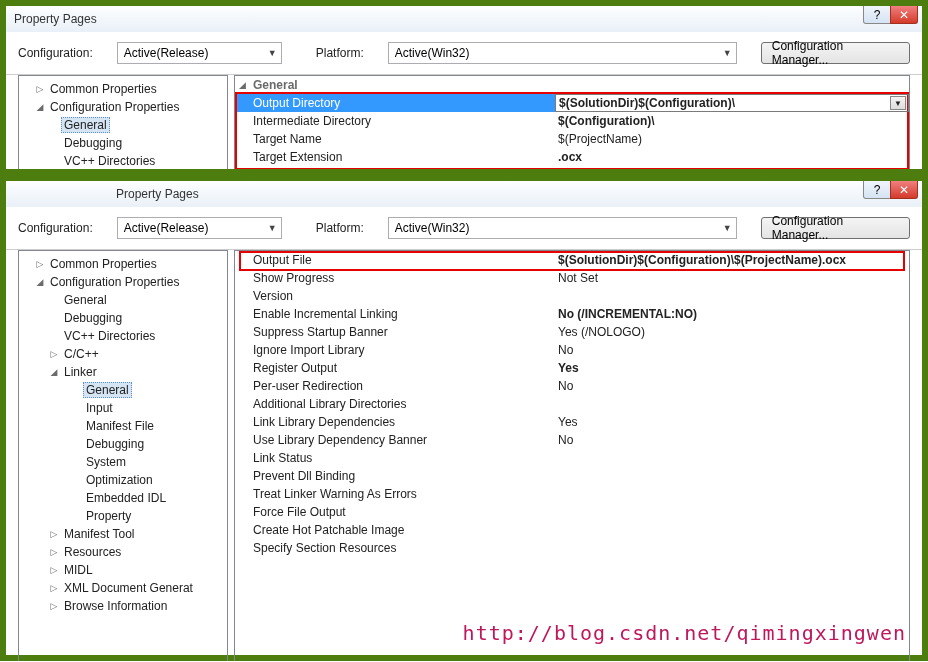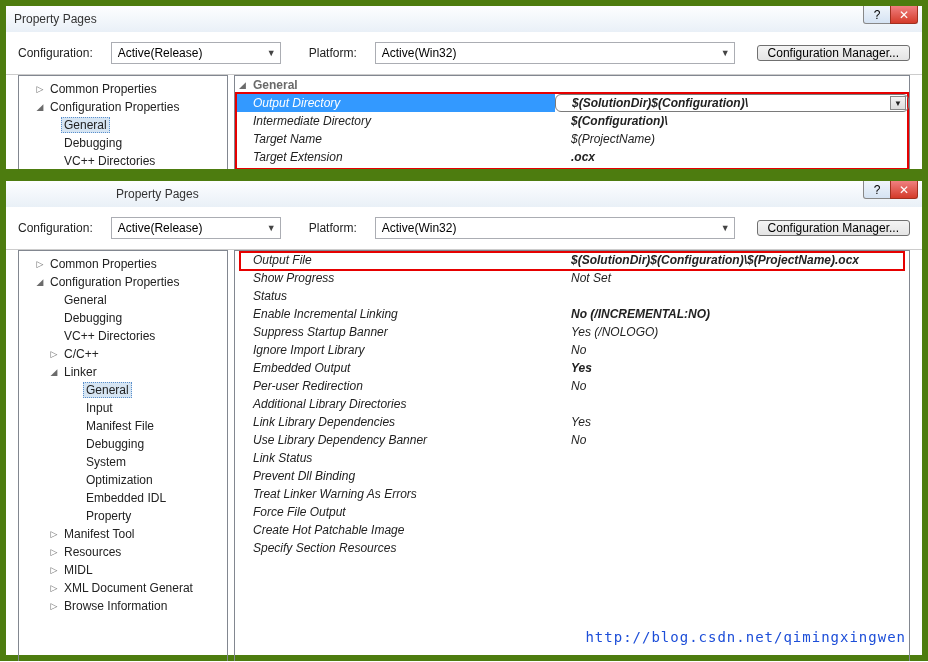--- a/index.html
+++ b/index.html
@@ -4,48 +4,48 @@
 <style>
 * { box-sizing: border-box; margin: 0; padding: 0; font-family: "Segoe UI", Tahoma, sans-serif; font-size: 12px; }
 body { background: #fff; width: 928px; }
 .window { border: 6px solid #4d7c0f; position: relative; }
 .titlebar { height: 26px; background: linear-gradient(#fdfeff, #e9f0f7); display: flex; align-items: center; padding-left: 8px; position: relative; }
 .titlebar-text { color: #333; }
 .win-btns { position: absolute; right: 4px; top: 0; display: flex; }
 .wbtn { width: 28px; height: 18px; border: 1px solid #888; border-top: none; margin-left: -1px; display: flex; align-items: center; justify-content: center; font-size: 10px; background: linear-gradient(#f0f5fb, #d5e3f3); }
 .wbtn.help { border-radius: 0 0 0 3px; }
 .wbtn.close { background: linear-gradient(#f08080, #d43b2a); color: #fff; border-radius: 0 0 3px 0; border-color: #a03020; }
-.toolbar { padding: 10px 12px; display: flex; align-items: center; gap: 18px; }
+.toolbar { padding: 10px 12px; display: flex; align-items: center; gap: 24px; }
 .lbl { color: #222; }
 .combo { border: 1px solid #abadb3; height: 22px; background: #fff; display: flex; align-items: center; padding: 0 4px 0 6px; position: relative; }
 .combo .arrow { margin-left: auto; font-size: 9px; color: #444; }
-.btn { border: 1px solid #707070; background: linear-gradient(#f4f4f4, #e4e4e4); height: 16px; padding: 0 10px; display: flex; align-items: center; border-radius: 3px; }
+.btn { border: 1px solid #707070; background: linear-gradient(#f4f4f4, #e4e4e4); height: 22px; padding: 0 10px; display: flex; align-items: center; border-radius: 3px; }
 .body { display: flex; border-top: 1px solid #ccc; }
 .tree { width: 210px; border: 1px solid #828790; margin: 0 6px 6px 12px; padding: 4px 0; }
 .tree-row { display: flex; align-items: center; height: 18px; padding-left: 4px; white-space: nowrap; overflow: hidden; }
 .tree-row .expander { width: 10px; font-size: 9px; color: #6b6b6b; margin-right: 2px; display: inline-block; text-align: center; }
 .tree-row .label { color: #222; padding: 1px 3px; }
 .tree-row.selected .label { background: #d6e5f3; border: 1px dotted #5a8fcc; padding: 0 2px; }
 .tree-row.l1 { padding-left: 16px; }
 .tree-row.l2 { padding-left: 42px; }
 .tree-row.l3 { padding-left: 64px; }
 .propgrid { flex: 1; border: 1px solid #828790; margin: 0 12px 6px 0; position: relative; }
 .redbox { position: absolute; border: 2px solid #e60000; pointer-events: none; }
 .grid-head { display: flex; align-items: center; height: 18px; padding-left: 4px; }
 .grid-head .expander { width: 10px; font-size: 9px; color: #6b6b6b; margin-right: 4px; }
 .grid-head .label { color: #6a6a6a; font-weight: bold; }
-.grid-row { display: flex; height: 18px; align-items: stretch; font-style: italic; }
+.grid-row { display: flex; height: 18px; align-items: stretch; }
 .grid-row .n { width: 320px; padding-left: 18px; display: flex; align-items: center; color: #222; }
-.grid-row .v { flex: 1; padding-left: 16px; display: flex; align-items: center; color: #222; border-radius: 6px; }
+.grid-row .v { flex: 1; padding-left: 3px; display: flex; align-items: center; color: #222; }
 .grid-row.sel .n { background: #3399ff; color: #fff; }
 .grid-row.sel .v { border: 1px solid #7a7a7a; position: relative; }
 .grid-row.sel .dd { position: absolute; right: 2px; width: 16px; height: 14px; border: 1px solid #888; background: linear-gradient(#f4f4f4, #ddd); display: flex; align-items: center; justify-content: center; font-size: 8px; }
 .bold { font-weight: bold; }
 .window-b { margin-top: 0; }
-.watermark { position: absolute; bottom: 10px; right: 16px; color: #1d4ed8; font-size: 14px; font-family: monospace; letter-spacing: 1px; pointer-events: none; }
+.watermark { position: absolute; bottom: 10px; right: 16px; color: #be185d; font-size: 20px; font-family: monospace; letter-spacing: 1px; pointer-events: none; }
 </style>
 </head>
 <body>
 
 <div class="window" style="height:175px; overflow:hidden;">
   <div class="titlebar">
     <span class="titlebar-text">Property Pages</span>
     <div class="win-btns">
       <div class="wbtn help">
           <span>?</span>
@@ -219,37 +219,37 @@
       <div class="redbox" style="left:4px; top:0; right:4px; height:20px;"></div>
     <div class="grid-row">
           <div class="n">Output File</div>
           <div class="v bold">$(SolutionDir)$(Configuration)\$(ProjectName).ocx</div>
         </div>
         <div class="grid-row">
           <div class="n">Show Progress</div>
           <div class="v">Not Set</div>
         </div>
         <div class="grid-row">
-          <div class="n">Status</div>
+          <div class="n">Version</div>
           <div class="v"></div>
         </div>
         <div class="grid-row">
           <div class="n">Enable Incremental Linking</div>
           <div class="v bold">No (/INCREMENTAL:NO)</div>
         </div>
         <div class="grid-row">
           <div class="n">Suppress Startup Banner</div>
           <div class="v">Yes (/NOLOGO)</div>
         </div>
         <div class="grid-row">
           <div class="n">Ignore Import Library</div>
           <div class="v">No</div>
         </div>
         <div class="grid-row">
-          <div class="n">Embedded Output</div>
+          <div class="n">Register Output</div>
           <div class="v bold">Yes</div>
         </div>
         <div class="grid-row">
           <div class="n">Per-user Redirection</div>
           <div class="v">No</div>
         </div>
         <div class="grid-row">
           <div class="n">Additional Library Directories</div>
           <div class="v"></div>
         </div>

